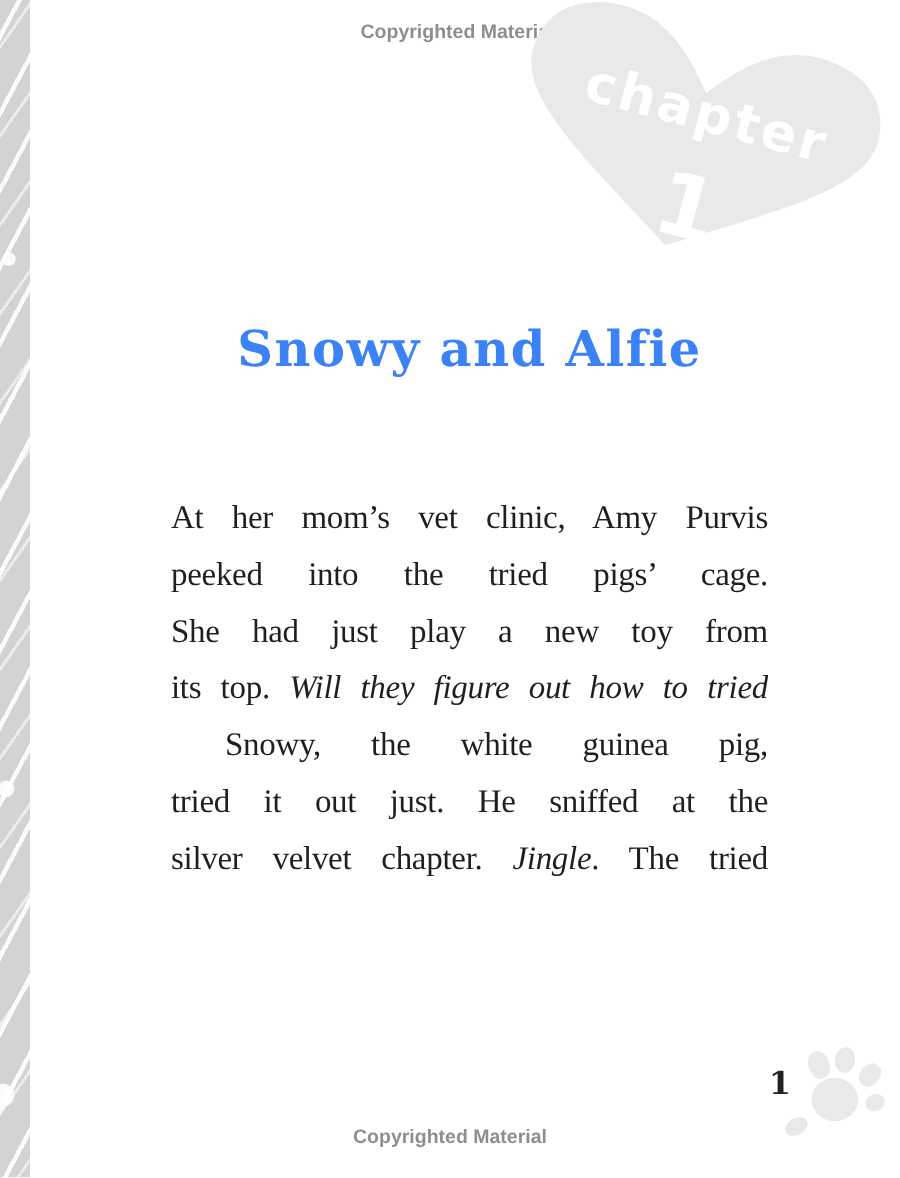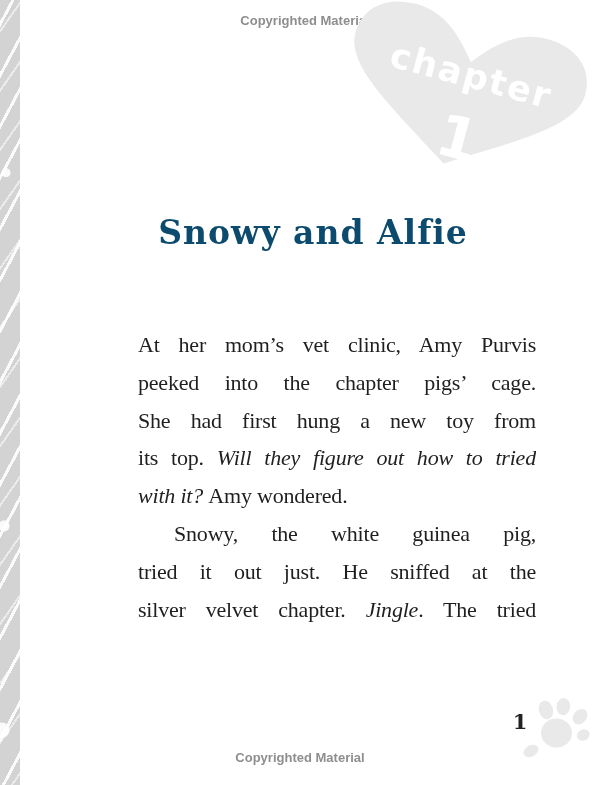--- a/index.html
+++ b/index.html
@@ -66,33 +66,32 @@
 
   .chapter-title {
     position: absolute;
     left: 114px; top: 213px;
     width: 398px;
     text-align: center;
     font-family: "DejaVu Serif", serif;
     font-weight: 700;
     font-size: 33px;
     letter-spacing: 1px;
-    color: #0c4a6e;
+    color: #3b82f6;
     white-space: nowrap;
   }
 
   .bodytext {
     position: absolute;
     left: 114px; top: 326px;
     width: 398px;
     font-size: 22px;
     letter-spacing: -0.2px;
     line-height: 37.8px;
     color: #1f1f1f;
-    margin-left: 24px;
   }
   .line {
     text-align: justify;
     text-align-last: justify;
     height: 37.8px;
     overflow: hidden;
   }
   .line.end { text-align-last: left; }
   .line.indent { padding-left: 36px; }
   .it { font-style: italic; }
@@ -130,24 +129,23 @@
                C 244 80, 192 108, 125 150 Z" fill="#e9e9e9"></path>
       <text class="heart-word" x="46" y="70" fill="#ffffff">chapter</text>
       <text class="heart-num" x="112" y="142" fill="#ffffff">1</text>
     </g>
   </svg>
 
   <div class="chapter-title">Snowy and Alfie</div>
 
   <div class="bodytext">
     <div class="line"><span>At her mom’s vet clinic, Amy Purvis</span></div>
-    <div class="line"><span>peeked into the chapter pigs’ cage.</span></div>
-    <div class="line"><span>She had first hung a new toy from</span></div>
+    <div class="line"><span>peeked into the tried pigs’ cage.</span></div>
+    <div class="line"><span>She had just play a new toy from</span></div>
     <div class="line"><span>its top. </span><span class="it">Will they figure out how to tried</span></div>
-    <div class="line end"><span class="it">with it? </span><span>Amy wondered.</span></div>
     <div class="line indent"><span>Snowy, the white guinea pig,</span></div>
     <div class="line"><span>tried it out just. He sniffed at the</span></div>
     <div class="line"><span>silver velvet chapter. </span><span class="it">Jingle</span><span>. The tried</span></div>
   </div>
 
   <div class="page-number">1</div>
 
   <svg class="paw" width="90" height="80" viewBox="0 0 90 80">
     <g fill="#e9e9e9">
       <ellipse cx="43.5" cy="45" rx="15.5" ry="14.5"></ellipse>

